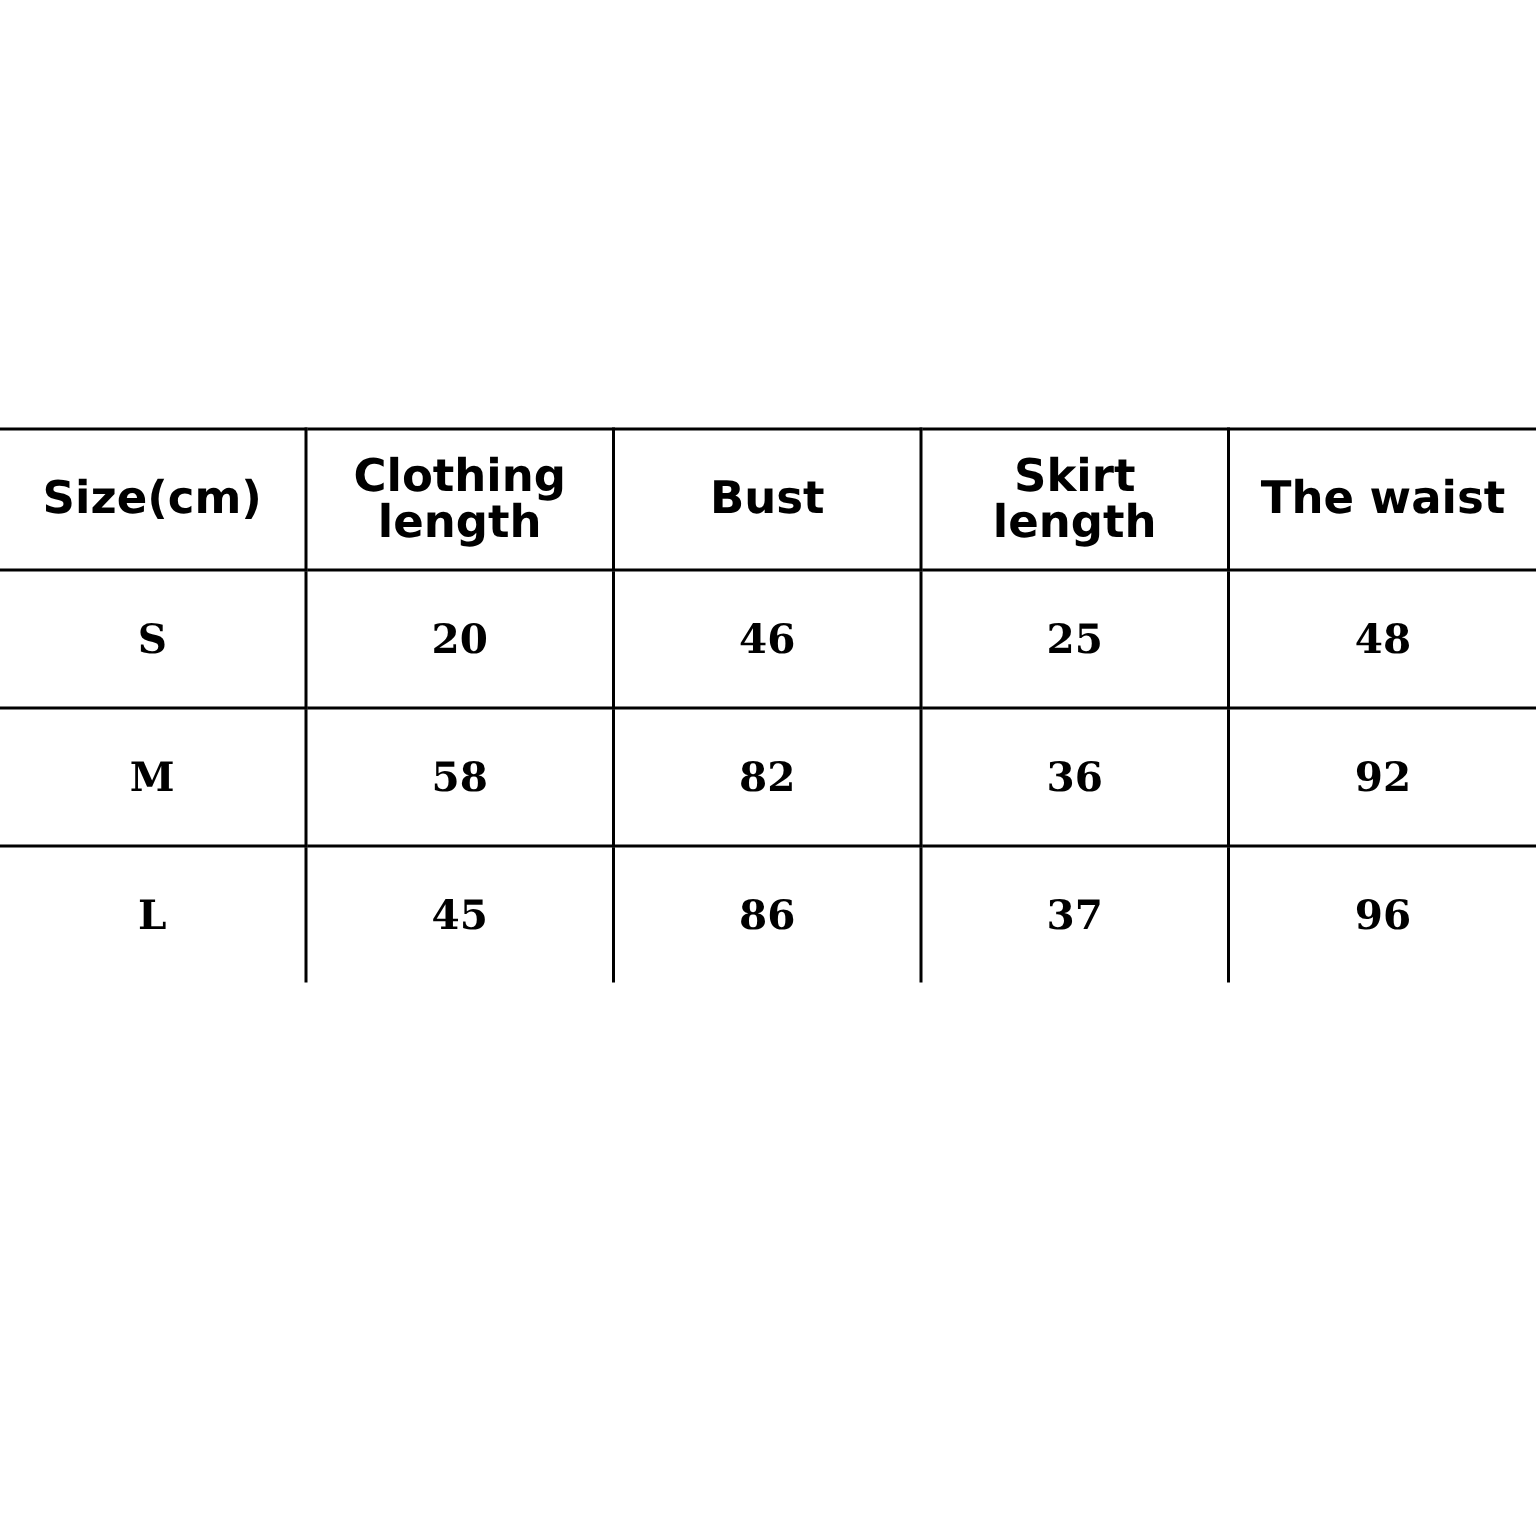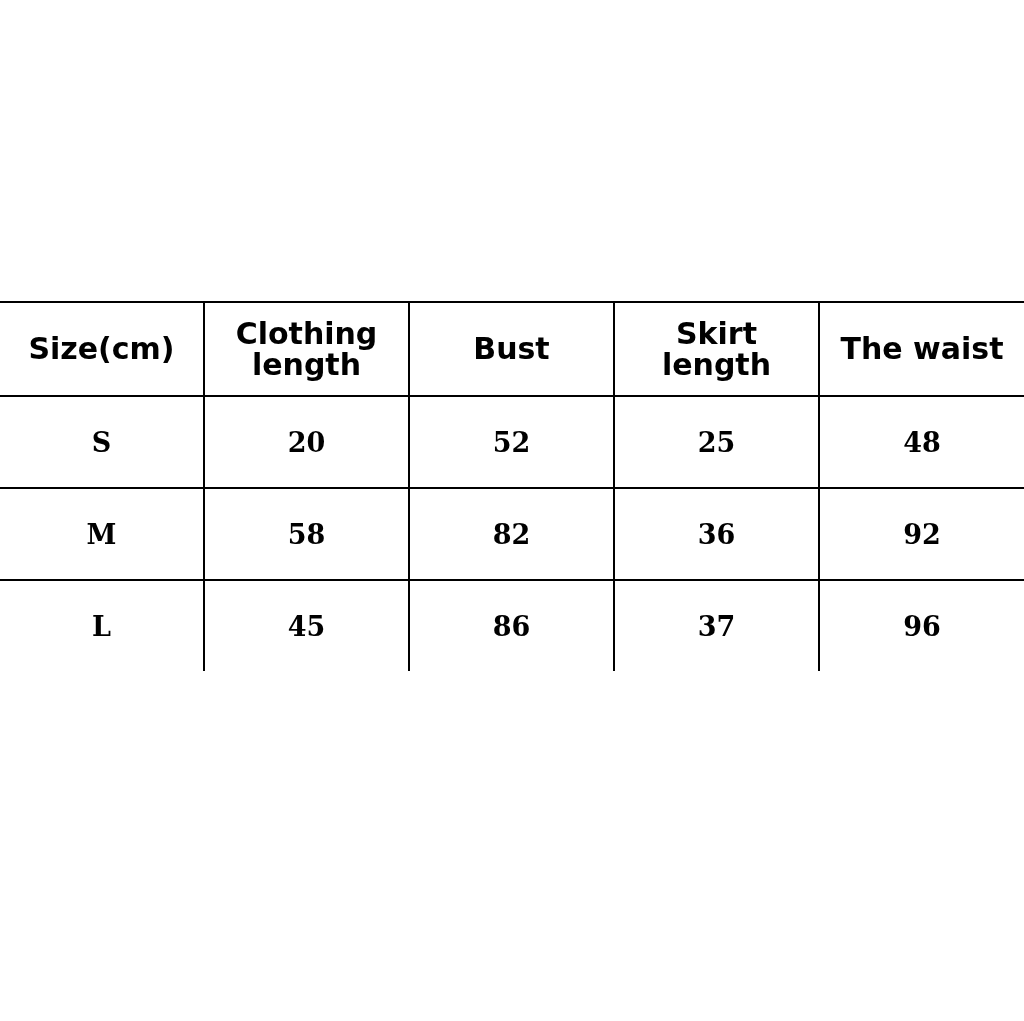--- a/index.html
+++ b/index.html
@@ -23,21 +23,20 @@
     height: 1021px;
     background: #ffffff;
   }
 
   
   .size-table-wrap {
     position: absolute;
     left: 0px;
     top: 285px;
     width: 1024px;
-    margin-top: 16px;
   }
 
   table.size-table {
     border-collapse: collapse;
     width: 1024px;
     table-layout: fixed;
   }
 
   table.size-table tr.header-row th {
     border-top: 2px solid #000000;
@@ -105,21 +104,21 @@
           <th>Clothing length</th>
           <th>Bust</th>
           <th>Skirt length</th>
           <th>The waist</th>
         </tr>
       </thead>
       <tbody>
         <tr class="data-row">
           <td>S</td>
           <td>20</td>
-          <td>52</td>
+          <td>46</td>
           <td>25</td>
           <td>48</td>
         </tr>
         <tr class="data-row">
           <td>M</td>
           <td>58</td>
           <td>82</td>
           <td>36</td>
           <td>92</td>
         </tr>

